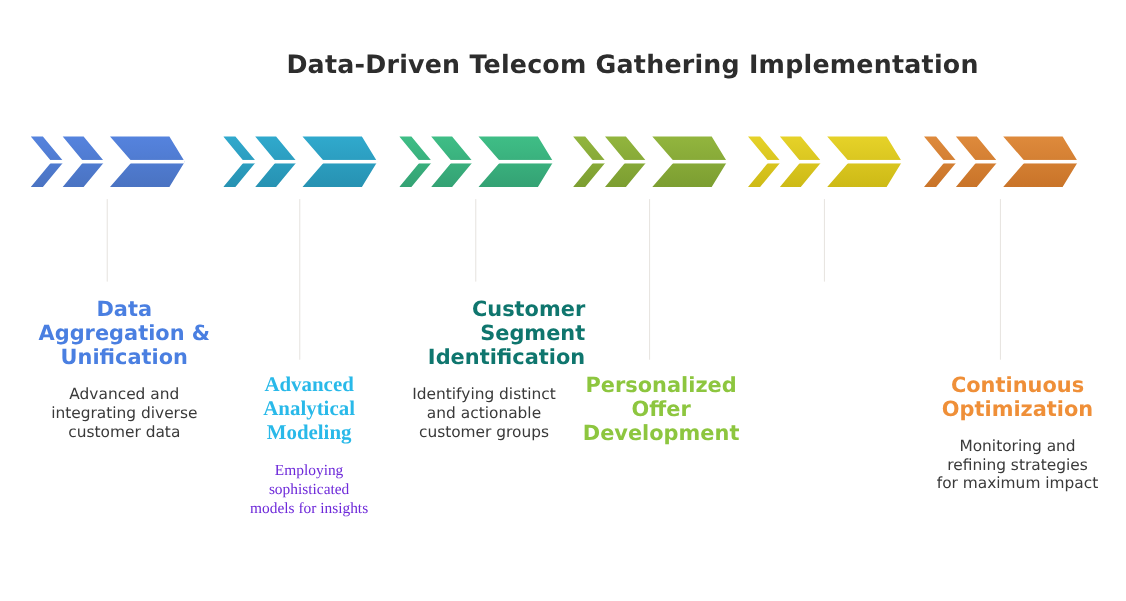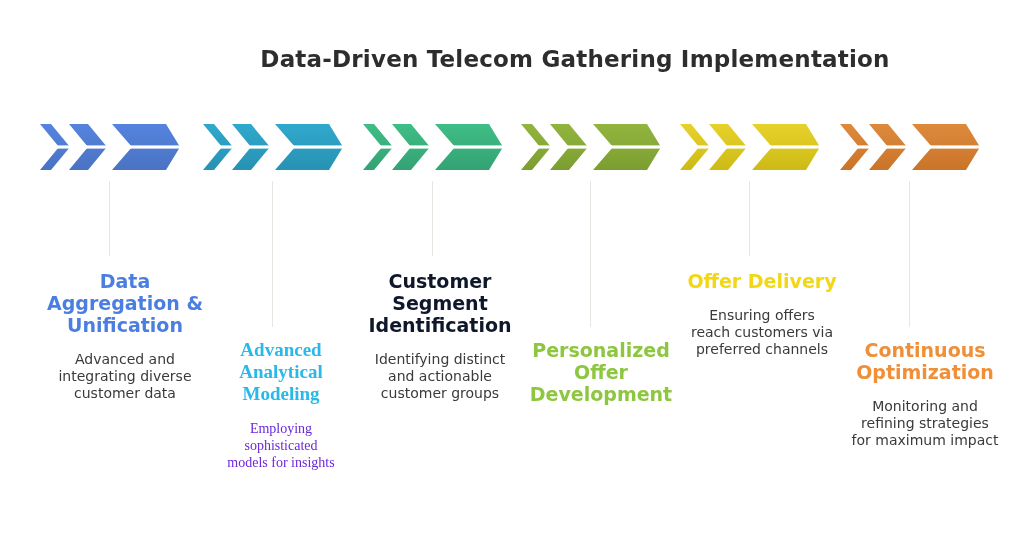--- a/index.html
+++ b/index.html
@@ -33,21 +33,21 @@
   .stage-desc{
     font-size:14px;color:#3a3a3a;line-height:17px;white-space:pre-line;
   }
 </style>
 </head>
 <body>
 
 <div class="main-title">Data-Driven Telecom Gathering Implementation</div>
 
 <div id="stages-root">
-  <div class="stage odd" style="left: 40px;">
+  <div class="stage odd" style="left: 28px;">
     <svg class="arrow" viewBox="0 0 140 50" preserveAspectRatio="none" aria-hidden="true">
       <defs>
         <linearGradient class="grad" x1="0" y1="0" x2="0" y2="1" id="grad0">
           <stop offset="0" stop-color="#5583de"></stop>
           <stop offset="1" stop-color="#4a73c2"></stop>
         </linearGradient>
       </defs>
       <polygon points="0,2 11,2 30,25 11,48 0,48 19,25" fill="url(#grad0)"></polygon>
       <polygon points="29,2 48,2 67,25 48,48 29,48 48,25" fill="url(#grad0)"></polygon>
       <polygon points="72,2 126,2 140,25 126,48 72,48 92,25" fill="url(#grad0)"></polygon>
@@ -96,21 +96,21 @@
           <stop offset="1" stop-color="#34a274"></stop>
         </linearGradient>
       </defs>
       <polygon points="0,2 11,2 30,25 11,48 0,48 19,25" fill="url(#grad2)"></polygon>
       <polygon points="29,2 48,2 67,25 48,48 29,48 48,25" fill="url(#grad2)"></polygon>
       <polygon points="72,2 126,2 140,25 126,48 72,48 92,25" fill="url(#grad2)"></polygon>
       <rect x="0" y="23.4" width="140" height="3.2" fill="#ffffff"></rect>
     </svg>
     <div class="connector"></div>
     <div class="textblock" style="left: -15px;">
-      <div class="stage-title" style="color: #0f172a;">Customer
+      <div class="stage-title" style="color: #0f766e; text-align: right;">Customer
 Segment
 Identification</div>
       <div class="stage-desc" style="color: rgb(58, 58, 58);">Identifying distinct
 and actionable
 customer groups</div>
     </div>
   </div>
 
   <div class="stage even" style="left: 521px;">
     <svg class="arrow" viewBox="0 0 140 50" preserveAspectRatio="none" aria-hidden="true">
@@ -140,26 +140,20 @@
           <stop offset="0" stop-color="#e6d229"></stop>
           <stop offset="1" stop-color="#cdba16"></stop>
         </linearGradient>
       </defs>
       <polygon points="0,2 11,2 30,25 11,48 0,48 19,25" fill="url(#grad4)"></polygon>
       <polygon points="29,2 48,2 67,25 48,48 29,48 48,25" fill="url(#grad4)"></polygon>
       <polygon points="72,2 126,2 140,25 126,48 72,48 92,25" fill="url(#grad4)"></polygon>
       <rect x="0" y="23.4" width="140" height="3.2" fill="#ffffff"></rect>
     </svg>
     <div class="connector"></div>
-    <div class="textblock" style="left: -10px;">
-      <div class="stage-title" style="color: rgb(242, 215, 20);">Offer Delivery</div>
-      <div class="stage-desc" style="color: rgb(58, 58, 58);">Ensuring offers
-reach customers via
-preferred channels</div>
-    </div>
   </div>
 
   <div class="stage even" style="left: 840px;">
     <svg class="arrow" viewBox="0 0 140 50" preserveAspectRatio="none" aria-hidden="true">
       <defs>
         <linearGradient class="grad" x1="0" y1="0" x2="0" y2="1" id="grad5">
           <stop offset="0" stop-color="#de8a3c"></stop>
           <stop offset="1" stop-color="#c97429"></stop>
         </linearGradient>
       </defs>

